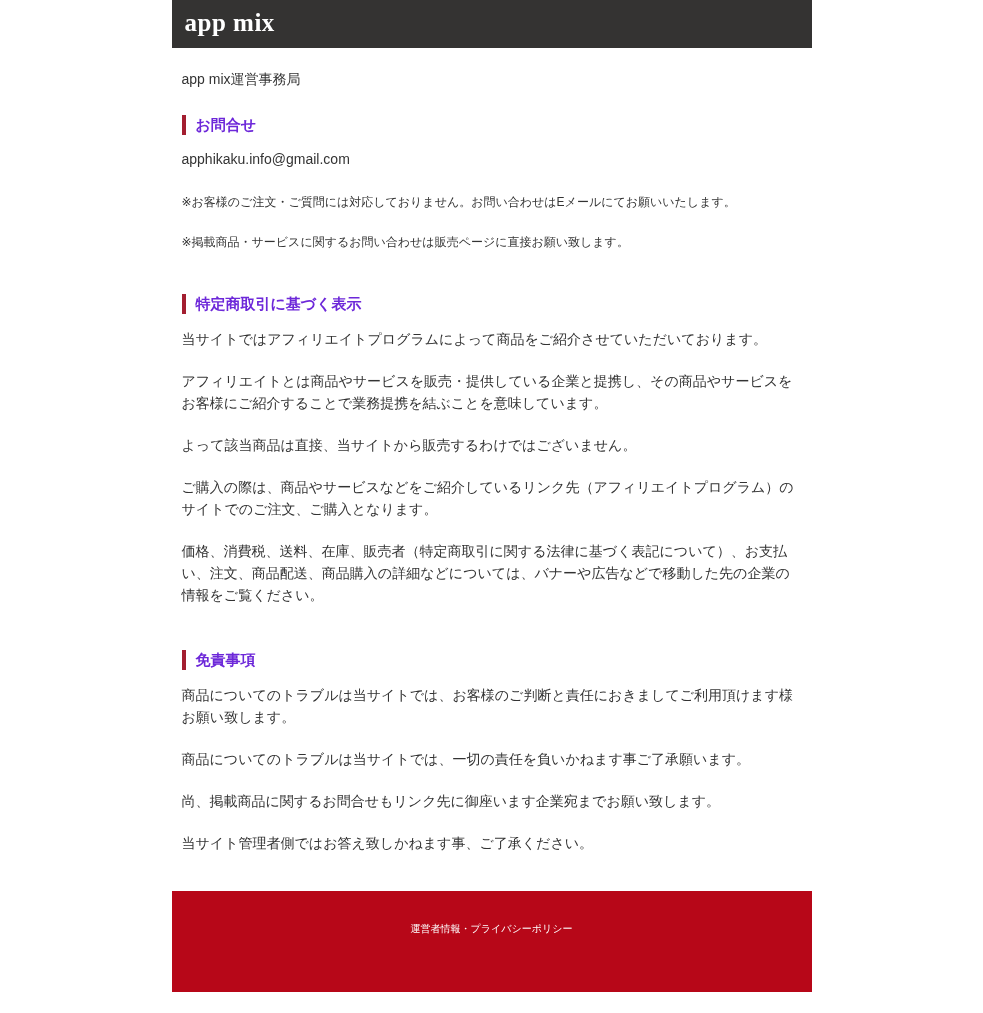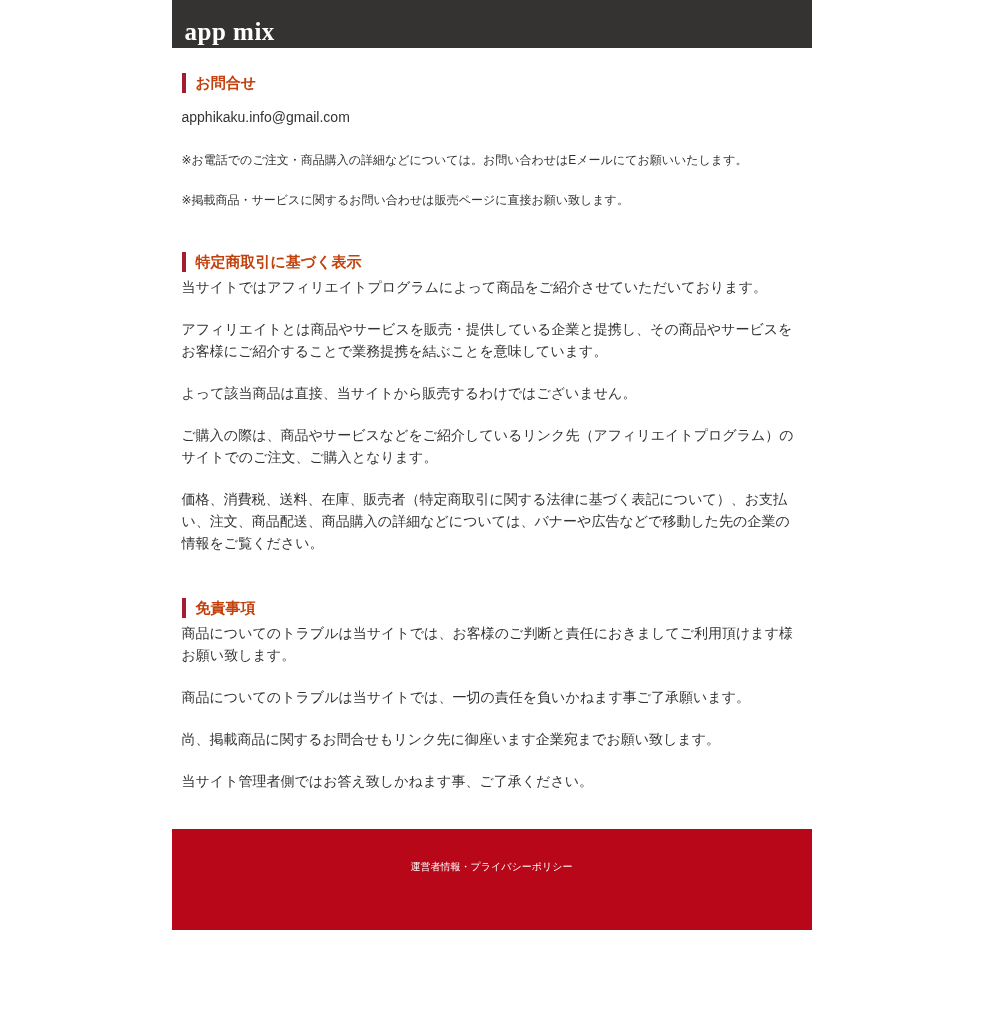--- a/index.html
+++ b/index.html
@@ -25,21 +25,21 @@
     white-space: nowrap;
   }
   .container {
     width: 640px;
     margin: 0 auto;
   }
   .site-header {
     height: 48px;
     background: #343332;
     display: flex;
-    align-items: flex-end;
+    align-items: center;
   }
   .site-header h1 {
     margin: 0;
     padding: 0 0 2px 13px;
     font-family: "Liberation Serif", "DejaVu Serif", serif;
     font-weight: bold;
     font-size: 25px;
     color: #ffffff;
     letter-spacing: 0.5px;
   }
@@ -48,21 +48,21 @@
   }
   .intro {
     margin: 23px 0 0 0;
     font-size: 14px;
     line-height: 21px;
   }
   h2.section-heading {
     margin: 44px 0 0 0;
     padding: 1px 0 1px 10px;
     border-left: 4px solid #a31e30;
-    color: #c2410c;
+    color: #6d28d9;
     font-size: 15px;
     line-height: 18px;
     font-weight: bold;
   }
   h2.section-heading.first {
     margin-top: 25px;
   }
   .content p {
     margin: 20px 0 0 0;
     font-size: 14px;
@@ -71,21 +71,21 @@
   .content p.email {
     margin-top: 14px;
     line-height: 21px;
   }
   .content p.note {
     margin-top: 25px;
     font-size: 12px;
     line-height: 15px;
   }
   .content p.after-heading {
-    margin-top: 4px;
+    margin-top: 14px;
   }
   .site-footer {
     margin-top: 37px;
     background: #b70718;
     height: 101px;
     text-align: center;
     box-sizing: border-box;
     padding-top: 27px;
   }
   .footer-link {
@@ -104,26 +104,27 @@
 
 
   <div class="container">
 
     <header class="site-header">
       <h1>app mix</h1>
     </header>
 
     <main class="content">
 
+      <p class="intro">app mix運営事務局</p>
 
       <h2 class="section-heading first">お問合せ</h2>
 
       <p class="email">apphikaku.info@gmail.com</p>
 
-      <p class="note">※お電話でのご注文・商品購入の詳細などについては。お問い合わせはEメールにてお願いいたします。</p>
+      <p class="note">※お客様のご注文・ご質問には対応しておりません。お問い合わせはEメールにてお願いいたします。</p>
 
       <p class="note">※掲載商品・サービスに関するお問い合わせは販売ページに直接お願い致します。</p>
 
       <h2 class="section-heading">特定商取引に基づく表示</h2>
 
       <p class="after-heading">当サイトではアフィリエイトプログラムによって商品をご紹介させていただいております。</p>
 
       <p>アフィリエイトとは商品やサービスを販売・提供している企業と提携し、その商品やサービスをお客様にご紹介することで業務提携を結ぶことを意味しています。</p>
 
       <p>よって該当商品は直接、当サイトから販売するわけではございません。</p>

